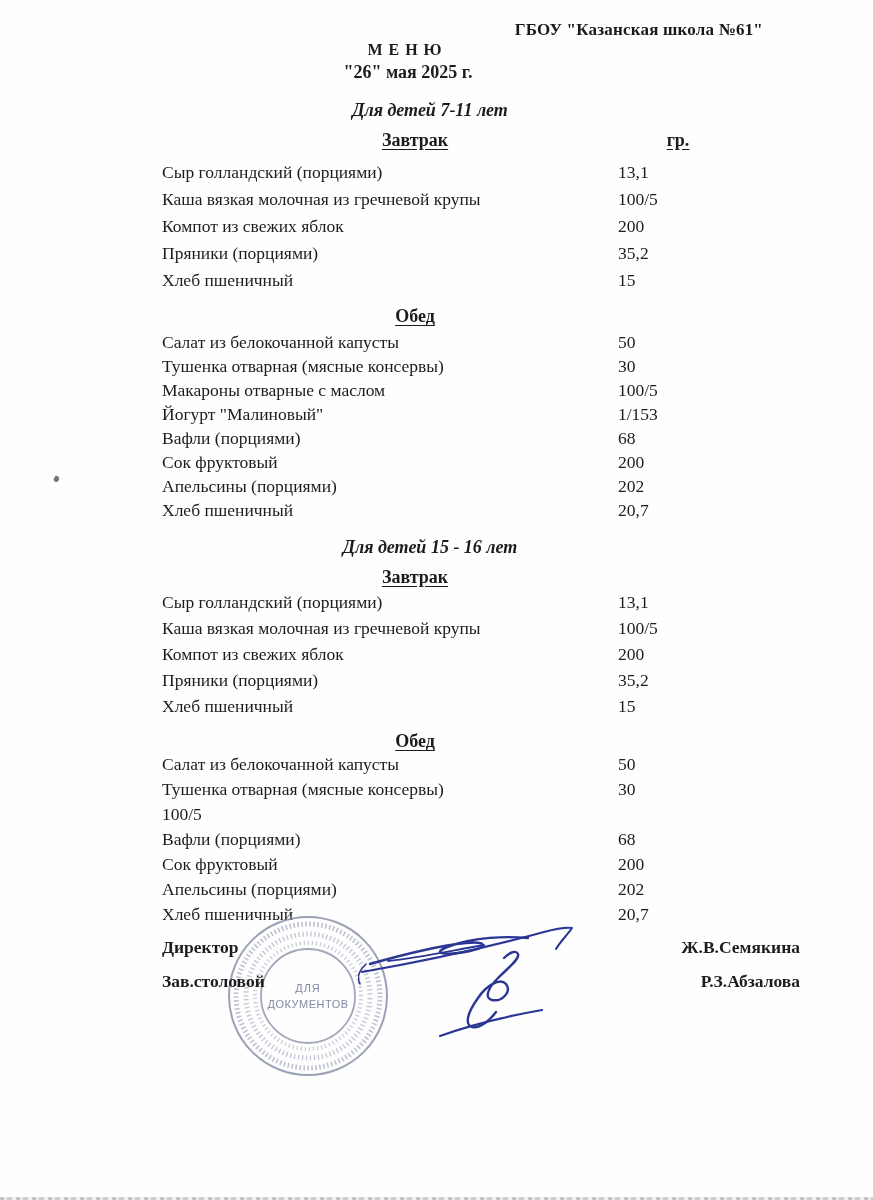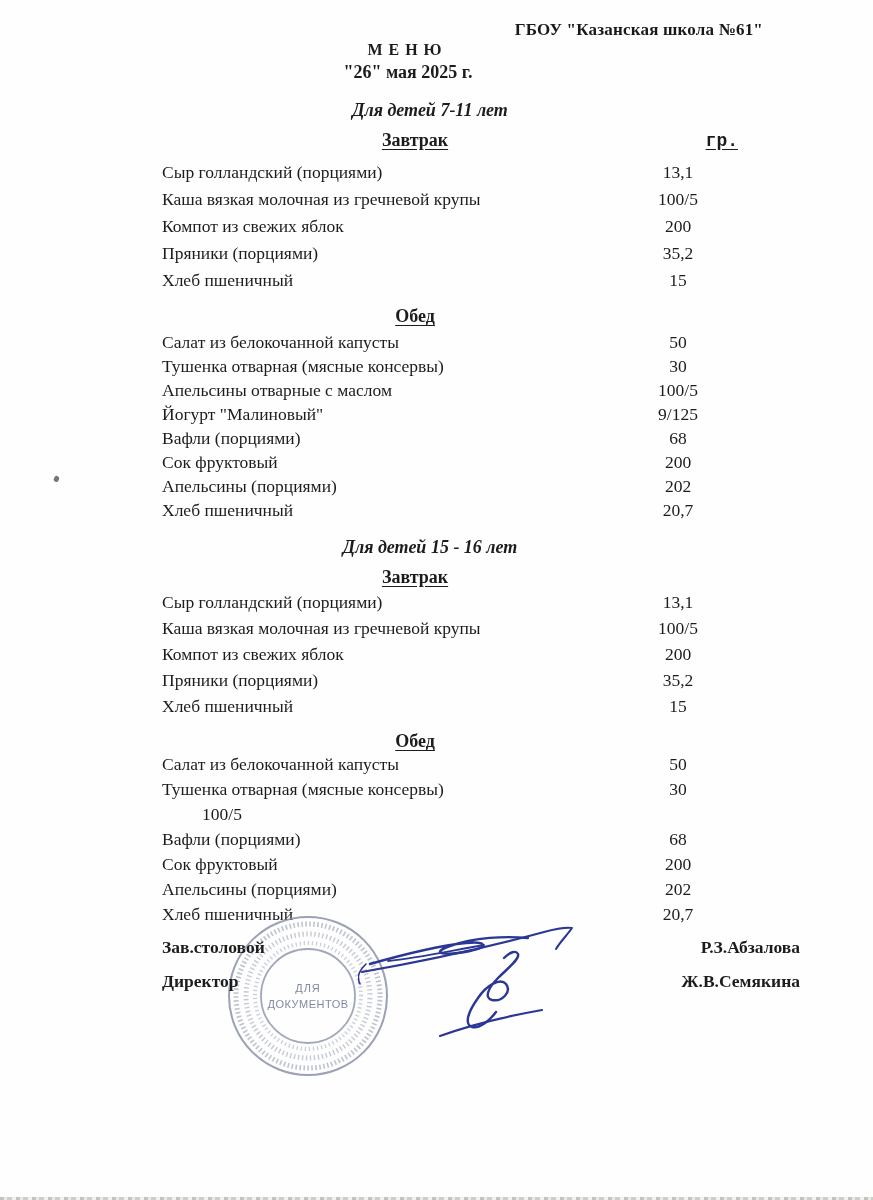--- a/index.html
+++ b/index.html
@@ -65,24 +65,23 @@
     padding-left: 95px;
     font-size: 18px;
     font-weight: bold;
   }
   .meal-heading-name span, .grams-header span {
     text-decoration: underline;
     text-underline-offset: 3px;
   }
   .grams-header {
     width: 120px;
-    text-align: right;
+    text-align: center;
     font-size: 18px;
     font-weight: bold;
-    font-family: Liberation Mono, monospace;
   }
   .items {
     padding-left: 162px;
     padding-right: 135px;
   }
   .items.s0m0 { margin-top: 11px; }
   .items.s0m1 { margin-top: 5px; }
   .items.s1m0 { margin-top: 4px; }
   .items.s1m1 { margin-top: 2px; }
   .row {
@@ -93,21 +92,21 @@
   .s0m1 .row { height: 24px; }
   .s1m0 .row { height: 26px; }
   .s1m1 .row { height: 25px; }
   .dish {
     flex: 1;
     font-size: 17.5px;
     white-space: nowrap;
   }
   .grams {
     width: 120px;
-    text-align: center;
+    text-align: left;
     font-size: 17.5px;
   }
   
   .footer {
     position: relative;
     margin-top: 8px;
     padding-left: 162px;
     padding-right: 73px;
     z-index: 3;
   }
@@ -207,26 +206,26 @@
         <div class="items s0m1">
           <div class="row">
             <span class="dish">Салат из белокочанной капусты</span>
             <span class="grams">50</span>
           </div>
           <div class="row">
             <span class="dish">Тушенка отварная (мясные  консервы)</span>
             <span class="grams">30</span>
           </div>
           <div class="row">
-            <span class="dish">Апельсины отварные с маслом</span>
+            <span class="dish">Макароны отварные с маслом</span>
             <span class="grams">100/5</span>
           </div>
           <div class="row">
             <span class="dish">Йогурт "Малиновый"</span>
-            <span class="grams">9/125</span>
+            <span class="grams">1/153</span>
           </div>
           <div class="row">
             <span class="dish">Вафли (порциями)</span>
             <span class="grams">68</span>
           </div>
           <div class="row">
             <span class="dish">Сок фруктовый</span>
             <span class="grams">200</span>
           </div>
           <div class="row">
@@ -298,26 +297,26 @@
           <div class="row">
             <span class="dish">Хлеб пшеничный</span>
             <span class="grams">20,7</span>
           </div>
         </div>
       </div>
     </div>
 
   <div class="footer">
     <div class="sig-row">
+      <span class="sig-role">Директор</span>
+      <span class="sig-name">Ж.В.Семякина</span>
+    </div>
+    <div class="sig-row">
       <span class="sig-role">Зав.столовой</span>
       <span class="sig-name">Р.З.Абзалова</span>
-    </div>
-    <div class="sig-row">
-      <span class="sig-role">Директор</span>
-      <span class="sig-name">Ж.В.Семякина</span>
     </div>
   </div>
 
   <svg class="stamp" viewBox="0 0 168 168">
     <g stroke="#8289a4" fill="none">
       <circle cx="84" cy="84" r="79" stroke-width="2" opacity="0.8"></circle>
       <circle cx="84" cy="84" r="47" stroke-width="1.8" opacity="0.75"></circle>
       <circle cx="84" cy="84" r="72" stroke-width="5" stroke-dasharray="1.6 2.4" opacity="0.5"></circle>
       <circle cx="84" cy="84" r="62" stroke-width="5" stroke-dasharray="1.4 2.6" stroke-dashoffset="2" opacity="0.45"></circle>
       <circle cx="84" cy="84" r="53" stroke-width="4" stroke-dasharray="1.3 2.8" stroke-dashoffset="1" opacity="0.4"></circle>

